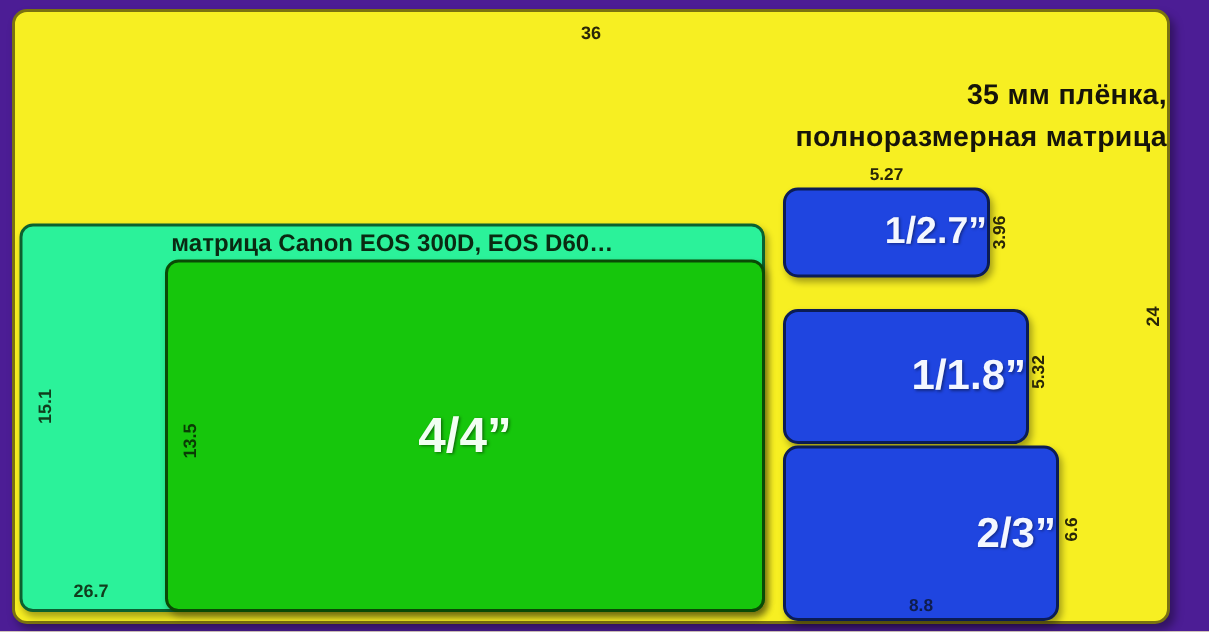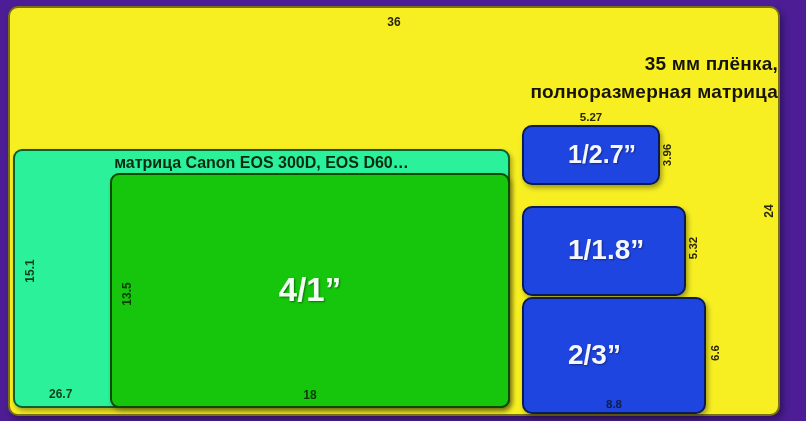--- a/index.html
+++ b/index.html
@@ -158,21 +158,21 @@
     border: 2px solid #0b1c55;
     border-radius: 10px;
     box-shadow: 2px 3px 5px rgba(0,0,0,0.35);
   }
   .blue-name {
     position: absolute;
     left: 0;
     right: 0;
     top: 50%;
     transform: translateY(-52%);
-    text-align: left;
+    text-align: right;
     font-weight: bold;
     color: #f4f7ff;
     text-shadow: 1px 1px 2px rgba(0,0,0,0.4);
     white-space: nowrap;
     padding-left: 44px;
   }
   .dim-bottom {
     position: absolute;
     left: 0;
     right: 0;
@@ -230,22 +230,21 @@
     </div>
   </div>
 
   <div class="box" id="sensor-canon">
     <div id="sensor-canon-header">матрица Canon EOS 300D, EOS D60…</div>
     <div id="label-22-7">26.7</div>
     <div id="label-15-1">15.1</div>
   </div>
 
   <div class="box" id="sensor-43">
-    <div id="sensor-43-name">4/1”</div>
-    <div id="label-18">18</div>
+    <div id="sensor-43-name">4/4”</div>
     <div id="label-13-5">13.5</div>
   </div>
 
   <div class="box blue-box" id="sensor-127">
     <div class="dim-top">5.27</div>
     <div class="blue-name">1/2.7”</div>
     <div class="dim-side" id="sensor-127-side">3.96</div>
   </div>
 
   <div class="box blue-box" id="sensor-118">

